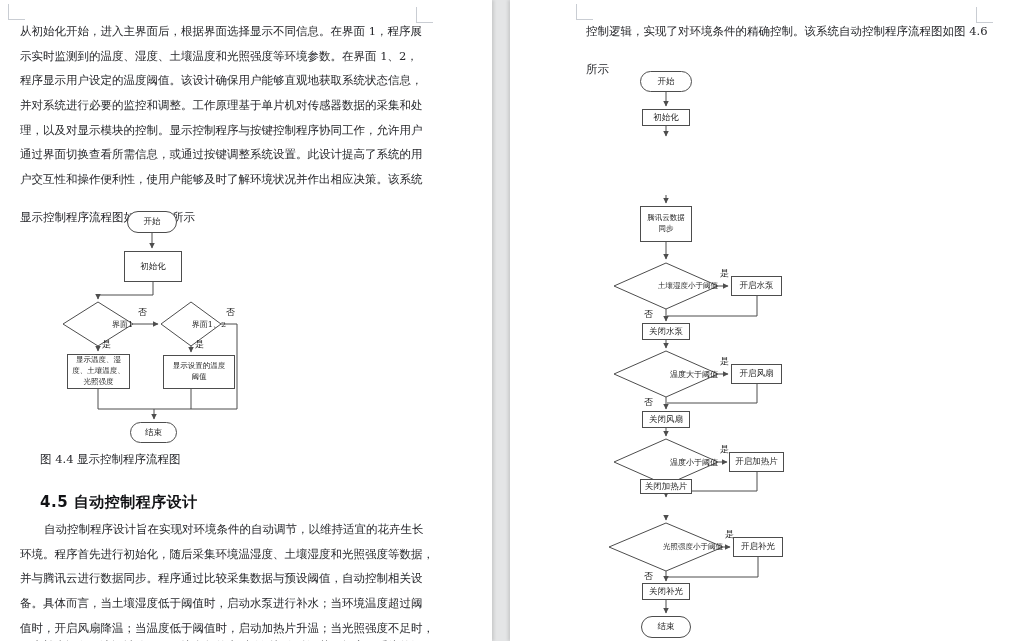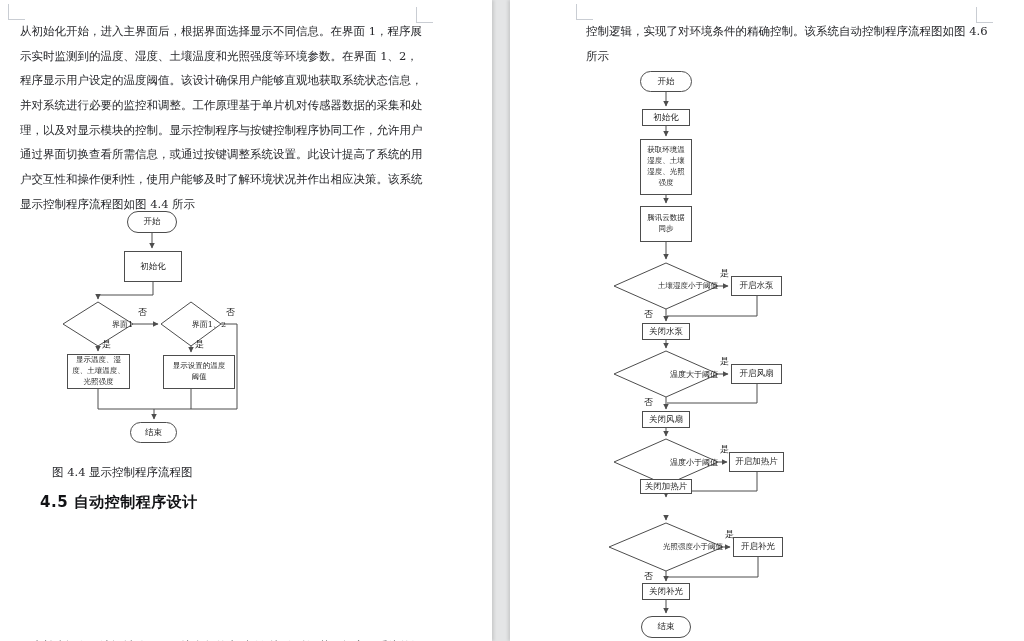--- a/index.html
+++ b/index.html
@@ -16,21 +16,21 @@
   .cmark{
     position:absolute;width:16px;height:15px;
     border-left:1px solid #c9cdd3;border-bottom:1px solid #c9cdd3;
   }
   .para{position:absolute;color:#26272b;font-size:11.5px;}
   .jline{
     width:100%;line-height:24.7px;height:24.7px;
     text-align:justify;text-align-last:justify;
     white-space:nowrap;
   }
-  .jline.last{text-align-last:left;}
+  .jline.last{text-align-last:left;margin-top:13px;}
   .caption{
     position:absolute;color:#26272b;font-size:11.5px;line-height:14px;
   }
   .heading{
     position:absolute;color:#111215;
     font-family:"DejaVu Sans", sans-serif;font-weight:bold;font-size:15px;
     letter-spacing:.5px;
     margin-left:22px;
   }
   .flowchart{position:absolute;text-decoration:underline;}
@@ -102,24 +102,31 @@
     <div class="fc-yn" style="left:62px;top:134px;">是</div>
     <div class="fc-yn" style="left:155px;top:134px;">是</div>
     <div class="fc-node small" style="left:27px;top:149px;width:63px;height:35px;">显示温度、湿
 度、土壤温度、
 光照强度</div>
     <div class="fc-node small" style="left:123px;top:150px;width:72px;height:34px;">显示设置的温度
 阈值</div>
     <div class="fc-node stadium" style="left:90px;top:217px;width:47px;height:21px;">结束</div>
   </div>
 
-  <div class="caption" style="left:40px;top:465px;margin-left:12px;">图 4.4 显示控制程序流程图</div>
+  <div class="caption" style="left:40px;top:452px;">图 4.4 显示控制程序流程图</div>
 
   <div class="heading" style="left:18px;top:493px;">4.5 自动控制程序设计</div>
 
+  <div class="para" style="left:20px;top:517px;width:393px;">
+    <div class="jline" style="text-indent:24px;">自动控制程序设计旨在实现对环境条件的自动调节，以维持适宜的花卉生长</div>
+    <div class="jline">环境。程序首先进行初始化，随后采集环境温湿度、土壤湿度和光照强度等数据，</div>
+    <div class="jline">并与腾讯云进行数据同步。程序通过比较采集数据与预设阈值，自动控制相关设</div>
+    <div class="jline">备。具体而言，当土壤湿度低于阈值时，启动水泵进行补水；当环境温度超过阈</div>
+    <div class="jline">值时，开启风扇降温；当温度低于阈值时，启动加热片升温；当光照强度不足时，</div>
+  </div>
   <div class="para" style="left:20px;top:634px;width:393px;">
     <div class="jline">开启补光设备，该设计确保了环境参数的实时监测与自动调节，提高了系统的智</div>
   </div>
 </div>
 
 <div class="page" id="page-right">
 
   <div class="cmark" style="left:66px;top:4px;"></div>
   <div class="cmark" style="left:466px;top:7px;"></div>
 
@@ -161,24 +168,20 @@
       <polygon class="fc-shape" points="66,453 123,477 66,501 9,477"></polygon>
       <path class="fc-line" d="M123,477 H130" marker-end="url(#ah2)"></path>
       <path class="fc-line" d="M158,487 V507 H67"></path>
       <path class="fc-line" d="M66,501 V511" marker-end="url(#ah2)"></path>
 
       <path class="fc-line" d="M66,530 V543" marker-end="url(#ah2)"></path>
     </svg>
 
     <div class="fc-node stadium" style="left:40px;top:1px;width:52px;height:21px;">开始</div>
     <div class="fc-node" style="left:42px;top:39px;width:48px;height:17px;">初始化</div>
-    <div class="fc-node small" style="left:40px;top:69px;width:52px;height:56px;">获取环境温
-湿度、土壤
-湿度、光照
-强度</div>
     <div class="fc-node small" style="left:40px;top:136px;width:52px;height:36px;">腾讯云数据
 同步</div>
 
     <div class="fc-dlabel" style="left:14px;top:211px;width:104px;">土壤湿度小于阈值</div>
     <div class="fc-yn" style="left:120px;top:198px;">是</div>
     <div class="fc-node" style="left:131px;top:206px;width:51px;height:20px;text-align:center;">开启水泵</div>
     <div class="fc-yn" style="left:44px;top:239px;">否</div>
     <div class="fc-node" style="left:42px;top:253px;width:48px;height:17px;">关闭水泵</div>
 
     <div class="fc-dlabel md" style="left:14px;top:299px;width:104px;">温度大于阈值</div>

